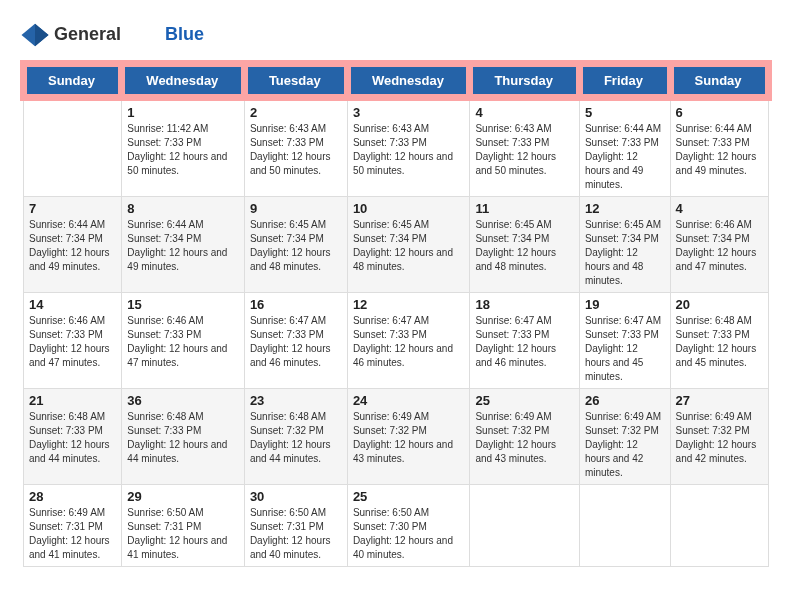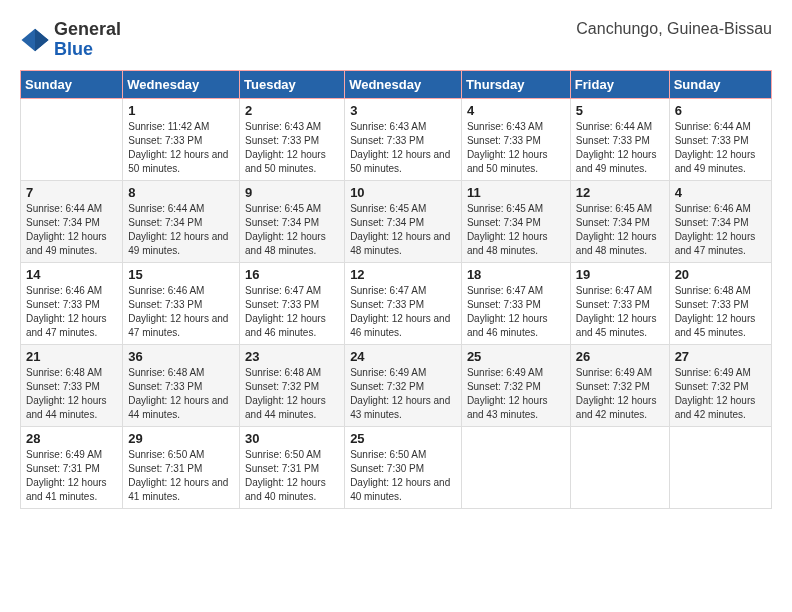--- a/index.html
+++ b/index.html
@@ -15,27 +15,27 @@
       justify-content: space-between;
       align-items: flex-start;
       margin-bottom: 10px;
     }
     .logo {
       display: flex;
       align-items: center;
     }
     .logo-text {
       display: flex;
-      flex-direction: column;
+      flex-direction: row;
       font-size: 18px;
       font-weight: bold;
       line-height: 1.1;
     }
     .logo-general { color: #333; }
-    .logo-blue { color: #1a5fb4; }
+    .logo-blue { color: #1a5fb4; margin-left: 44px; }
     .logo-icon {
       width: 30px;
       height: 30px;
       margin-right: 4px;
     }
     .title-block {
       text-align: right;
     }
     .month-year {
       font-size: 36px;
@@ -47,25 +47,25 @@
       color: #444;
     }
     table {
       width: 100%;
       border-collapse: collapse;
       font-size: 10.5px;
     }
     thead tr th {
       background-color: #2563a8;
       color: #fff;
-      padding: 6px 4px;
+      padding: 6px 21px;
       text-align: left;
       font-size: 13px;
       font-weight: bold;
-      border: 1px solid #fca5a5;
+      border: 7px solid #fca5a5;
     }
     tbody tr {
       border-bottom: 1px solid #ccc;
     }
     tbody tr:nth-child(odd) {
       background-color: #fff;
     }
     tbody tr:nth-child(even) {
       background-color: #f5f5f5;
     }
@@ -99,21 +99,20 @@
     <svg class="logo-icon" viewBox="0 0 40 40" xmlns="http://www.w3.org/2000/svg">
       <polygon points="20,5 38,20 20,35 2,20" fill="#2563a8"></polygon>
       <polygon points="20,5 38,20 20,35" fill="#1a4f8a"></polygon>
     </svg>
     <div class="logo-text">
       <span class="logo-general">General</span>
       <span class="logo-blue">Blue</span>
     </div>
   </div>
   <div class="title-block">
-    <div class="location">Canchungo, Guinea-Bissau</div>
   </div>
 </div>
 
 <table>
   <thead>
     <tr>
       <th>Sunday</th>
       <th>Wednesday</th>
       <th>Tuesday</th>
       <th>Wednesday</th>

